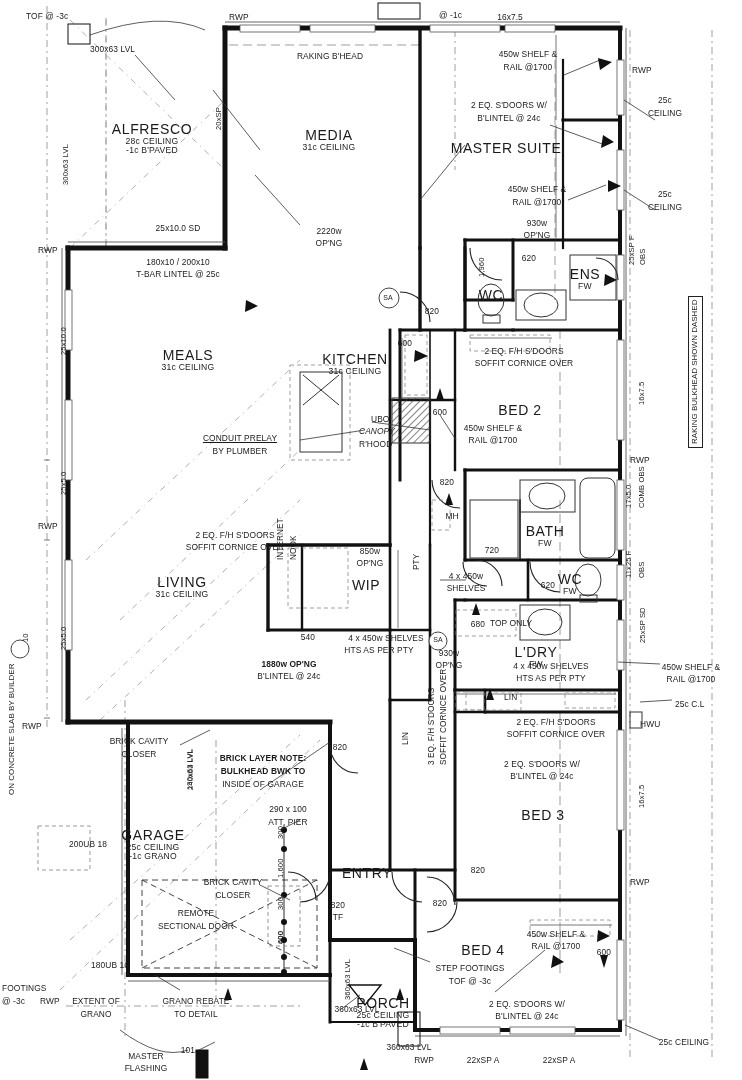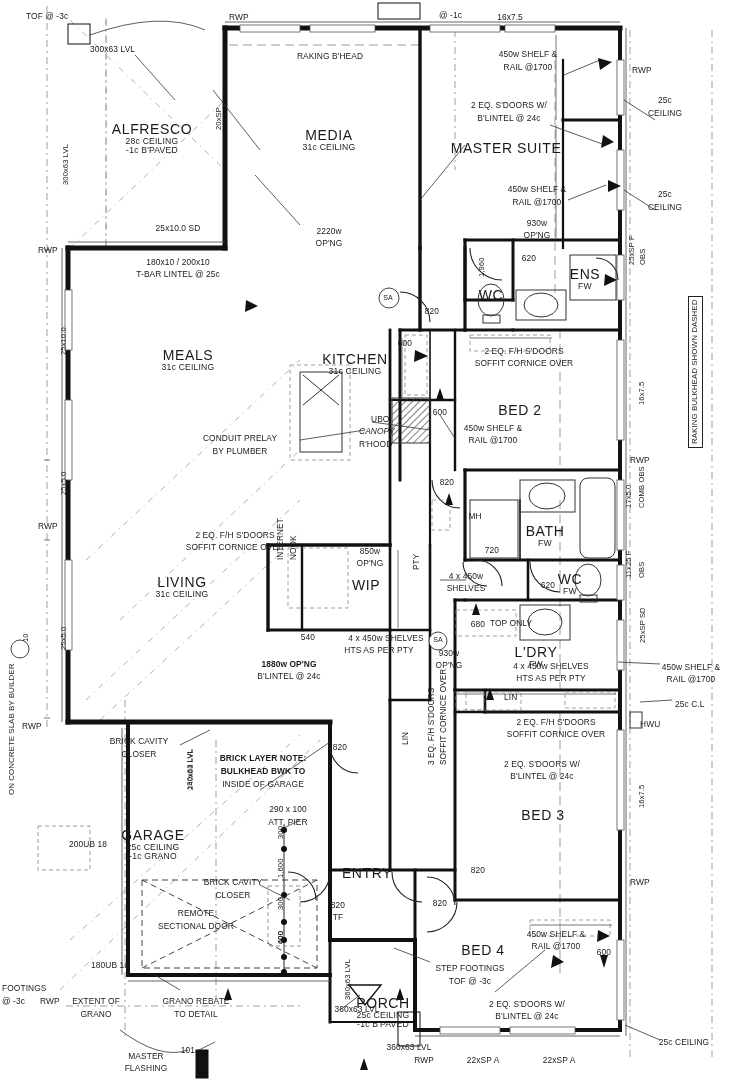--- a/index.html
+++ b/index.html
@@ -450,28 +450,28 @@
       <div class="lbl note" style="left: 178px; transform: translateX(-50%); top: 258px;">180x10 / 200x10</div>
       <div class="lbl note" style="left: 178px; transform: translateX(-50%); top: 270px;">T-BAR LINTEL @ 25c</div>
       <div class="lbl note" style="left: 529px; transform: translateX(-50%); top: 254px;">620</div>
       <div class="lbl note" style="left: 405px; transform: translateX(-50%); top: 339px;">600</div>
       <div class="lbl note" style="left: 432px; transform: translateX(-50%); top: 307px;">820</div>
       <div class="lbl note" style="left: 524px; transform: translateX(-50%); top: 347px;">2 EQ. F/H S'DOORS</div>
       <div class="lbl note" style="left: 524px; transform: translateX(-50%); top: 359px;">SOFFIT CORNICE OVER</div>
       <div class="lbl note" style="left: 440px; transform: translateX(-50%); top: 408px;">600</div>
       <div class="lbl note" style="left: 493px; transform: translateX(-50%); top: 424px;">450w SHELF &amp;</div>
       <div class="lbl note" style="left: 493px; transform: translateX(-50%); top: 436px;">RAIL @1700</div>
-      <div class="lbl note" style="left: 240px; transform: translateX(-50%); top: 434px;">CONDUIT PRELAY</div>
+      <div class="lbl note" style="left: 240px; transform: translateX(-50%); top: 434px; text-decoration: underline;">CONDUIT PRELAY</div>
       <div class="lbl note" style="left: 240px; transform: translateX(-50%); top: 447px;">BY PLUMBER</div>
       <div class="lbl note" style="left: 371px; top: 415px;">UBO</div>
       <div class="lbl note" style="left: 359px; top: 427px; font-style: italic;">CANOPY</div>
       <div class="lbl note" style="left: 359px; top: 440px;">R'HOOD</div>
       <div class="lbl note" style="left: 630px; top: 456px;">RWP</div>
       <div class="lbl note" style="left: 447px; transform: translateX(-50%); top: 478px;">820</div>
-      <div class="lbl note" style="left: 475px; transform: translateX(-50%); top: 512px; text-align: center;">MH</div>
+      <div class="lbl note" style="left: 452px; transform: translateX(-50%); top: 512px; text-align: center;">MH</div>
       <div class="lbl note" style="left: 492px; transform: translateX(-50%); top: 546px;">720</div>
       <div class="lbl note" style="left: 38px; top: 522px;">RWP</div>
       <div class="lbl note" style="left: 235px; transform: translateX(-50%); top: 531px;">2 EQ. F/H S'DOORS</div>
       <div class="lbl note" style="left: 235px; transform: translateX(-50%); top: 543px;">SOFFIT CORNICE OVER</div>
       <div class="lbl note" style="left: 370px; transform: translateX(-50%); top: 547px;">850w</div>
       <div class="lbl note" style="left: 370px; transform: translateX(-50%); top: 559px;">OP'NG</div>
       <div class="lbl note" style="left: 466px; transform: translateX(-50%); top: 572px;">4 x 450w</div>
       <div class="lbl note" style="left: 466px; transform: translateX(-50%); top: 584px;">SHELVES</div>
       <div class="lbl note" style="left: 548px; transform: translateX(-50%); top: 581px;">620</div>
       <div class="lbl note" style="left: 308px; transform: translateX(-50%); top: 633px;">540</div>

